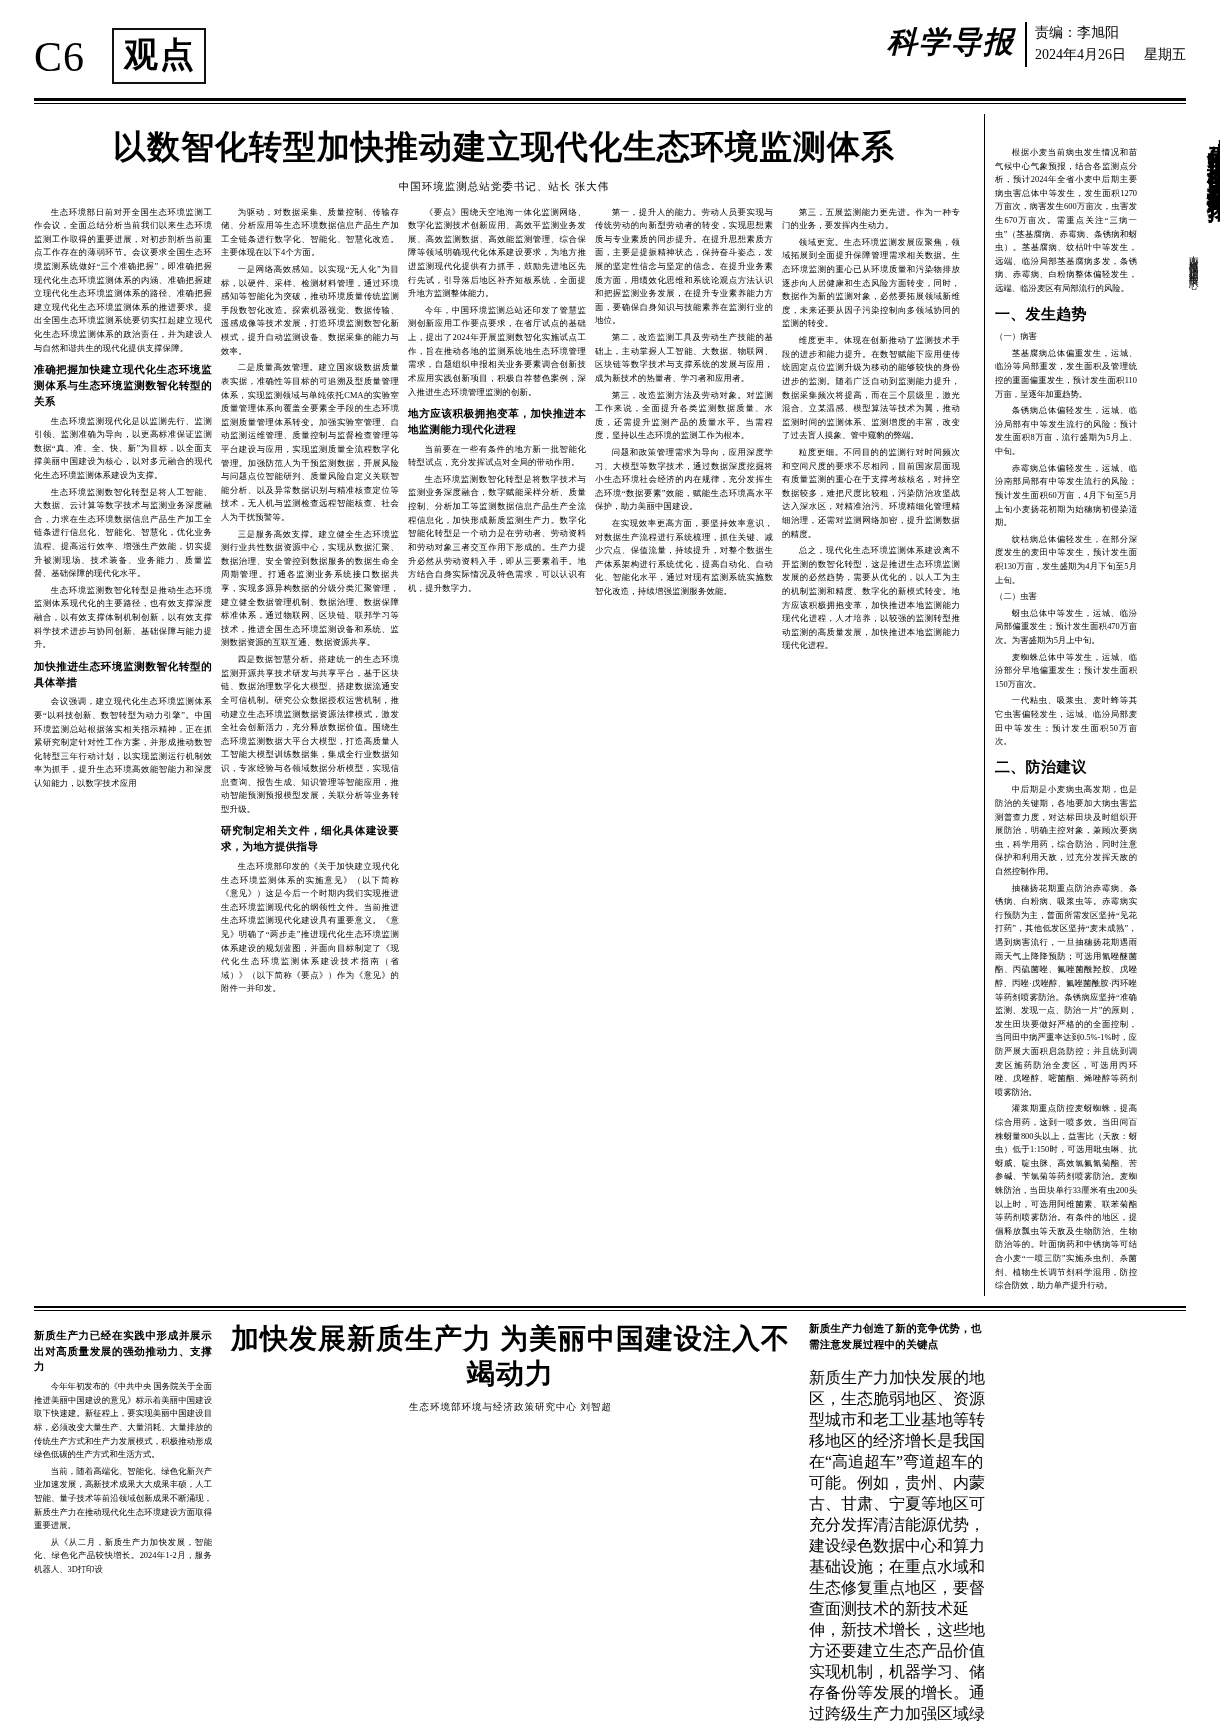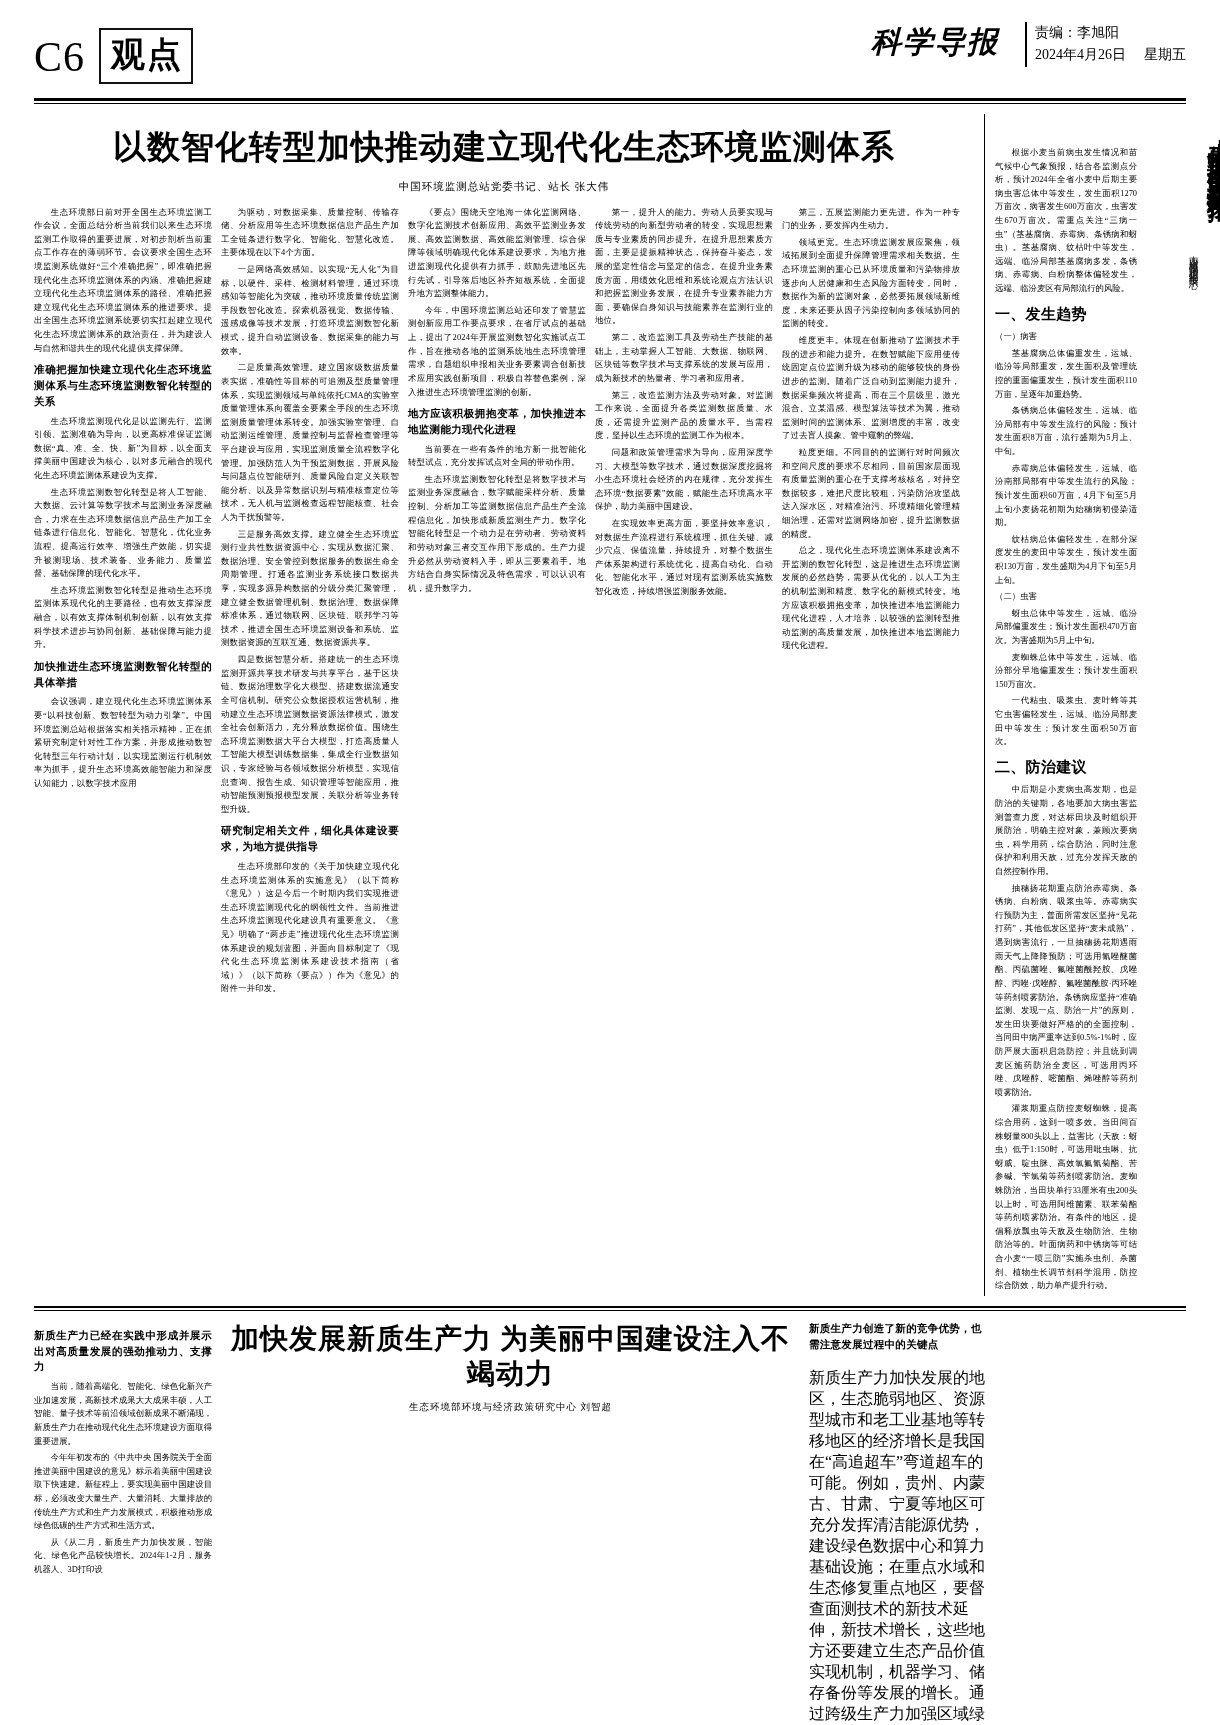--- a/index.html
+++ b/index.html
@@ -27,21 +27,21 @@
   .masthead {
     position: relative;
     height: 72px;
     display: flex;
     align-items: flex-start;
     justify-content: space-between;
   }
   .mast-left {
     display: flex;
     align-items: center;
-    gap: 14px;
+    gap: 27px;
   }
   .page-no {
     font-family: "Liberation Serif", serif;
     font-size: 42px;
     font-weight: 400;
     letter-spacing: 1px;
     line-height: 1;
     padding-top: 8px;
   }
   .section-badge {
@@ -254,21 +254,21 @@
 
   <div class="masthead">
     <div class="mast-left">
       <div class="page-no">C6</div>
       <div class="section-badge">
         <span class="c1">观</span>
         <span class="c2">点</span>
       </div>
     </div>
     <div class="mast-right">
-      <div style="display:flex; align-items:flex-start; gap:20px;">
+      <div style="display:flex; align-items:flex-start; gap:4px;">
         <div class="paper-name">科学导报</div>
         <div class="mast-meta">
           <div>责编：李旭阳</div>
           <div class="row2">
             <span>2024年4月26日</span>
             <span>星期五</span>
           </div>
         </div>
       </div>
     </div>
@@ -356,22 +356,22 @@
     </div>
   </div>
 
   <div class="mid-divider"></div>
   <div class="mid-divider2"></div>
 
   <div class="bottom-area">
 
     <div class="bcol">
       <div class="subhead">新质生产力已经在实践中形成并展示出对高质量发展的强劲推动力、支撑力</div>
+      <p>今年年初发布的《中共中央 国务院关于全面推进美丽中国建设的意见》标示着美丽中国建设取下快速建。新征程上，要实现美丽中国建设目标，必须改变大量生产、大量消耗、大量排放的传统生产方式和生产力发展模式，积极推动形成绿色低碳的生产方式和生活方式。</p>
       <p>当前，随着高端化、智能化、绿色化新兴产业加速发展，高新技术成果大大成果丰硕，人工智能、量子技术等前沿领域创新成果不断涌现，新质生产力在推动现代化生态环境建设方面取得重要进展。</p>
-      <p>今年年初发布的《中共中央 国务院关于全面推进美丽中国建设的意见》标示着美丽中国建设取下快速建。新征程上，要实现美丽中国建设目标，必须改变大量生产、大量消耗、大量排放的传统生产方式和生产力发展模式，积极推动形成绿色低碳的生产方式和生活方式。</p>
       <p>从《从二月，新质生产力加快发展，智能化、绿色化产品较快增长。2024年1-2月，服务机器人、3D打印设</p>
     </div>
 
     <div style="width:764px;">
       <div style="display:flex; gap:10px;">
         <div class="bottom-head-wrap">
           <div class="b-headline">加快发展新质生产力 为美丽中国建设注入不竭动力</div>
           <div class="b-byline">生态环境部环境与经济政策研究中心 刘智超</div>
         </div>
         <div class="bottom-right-col">

